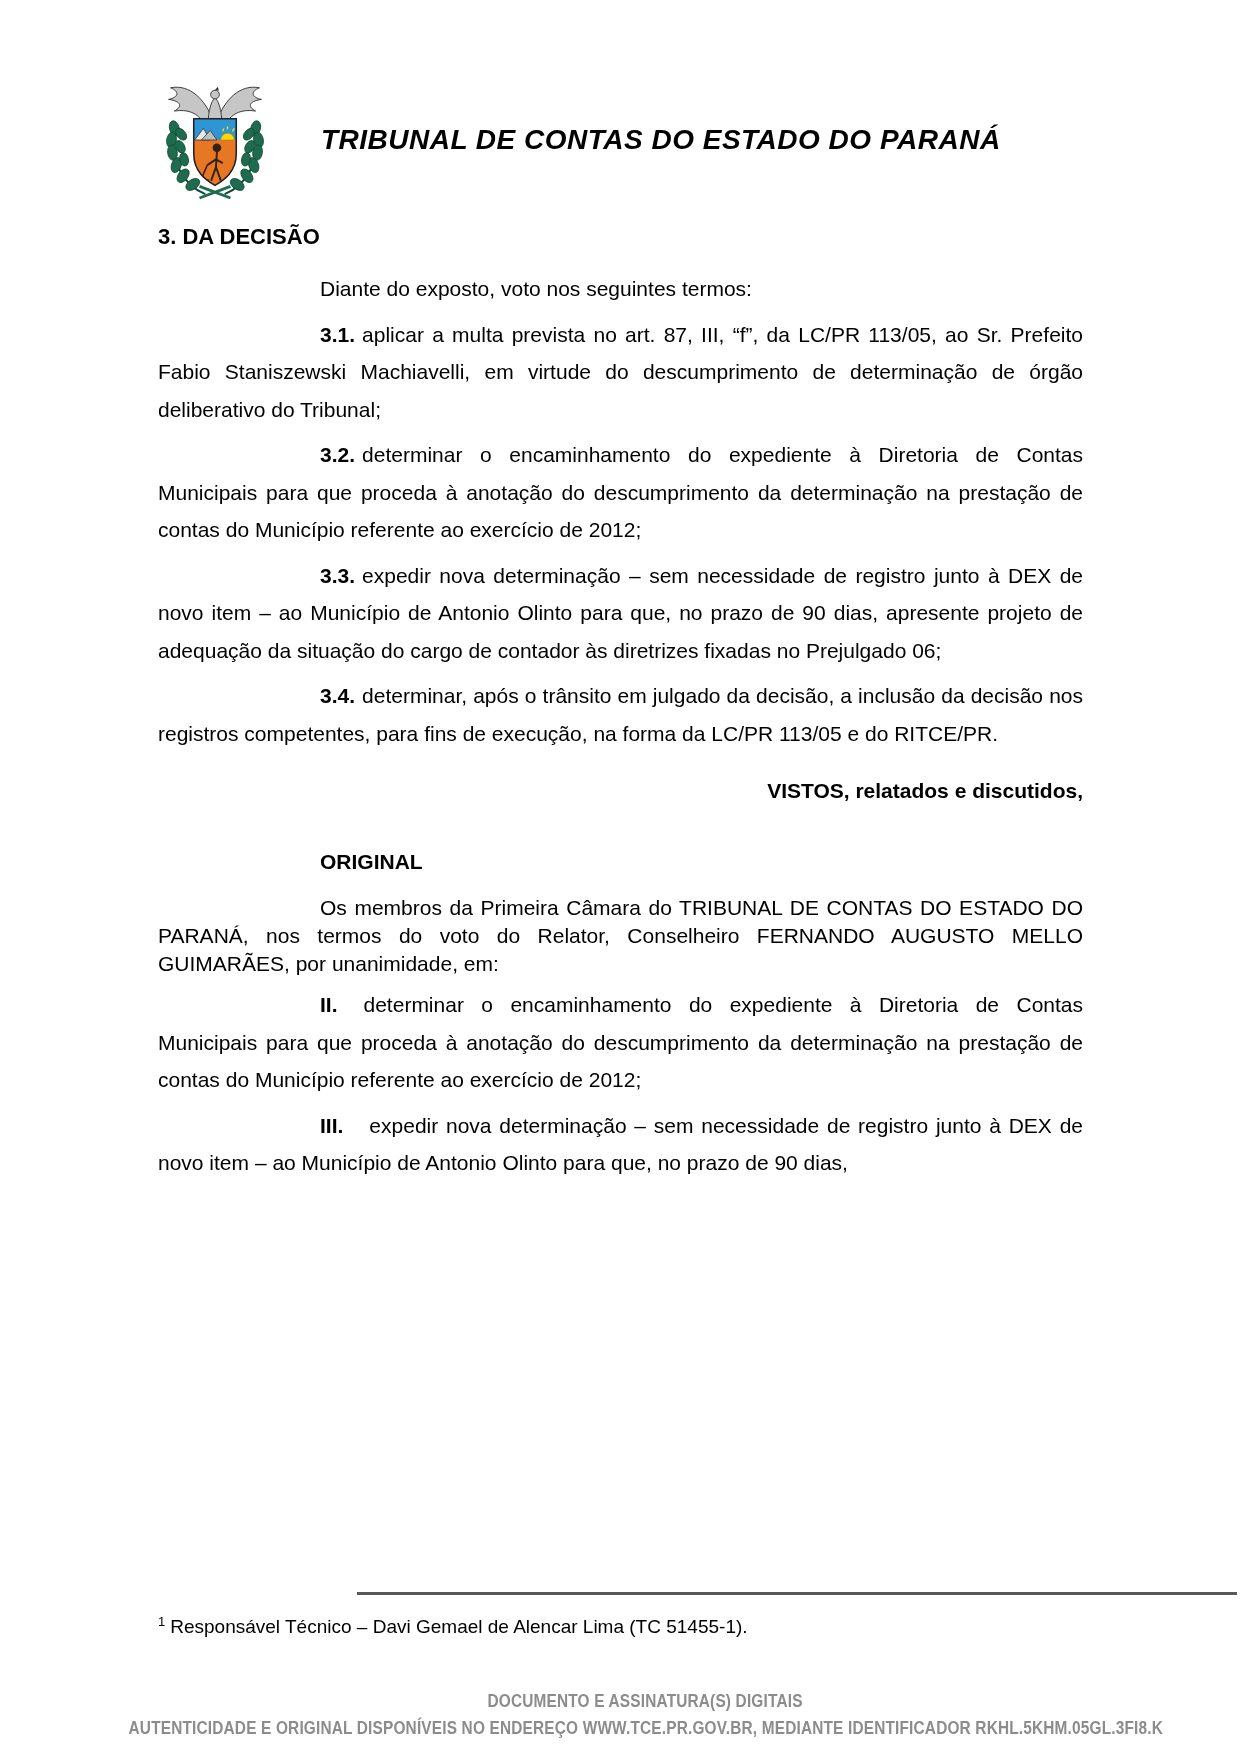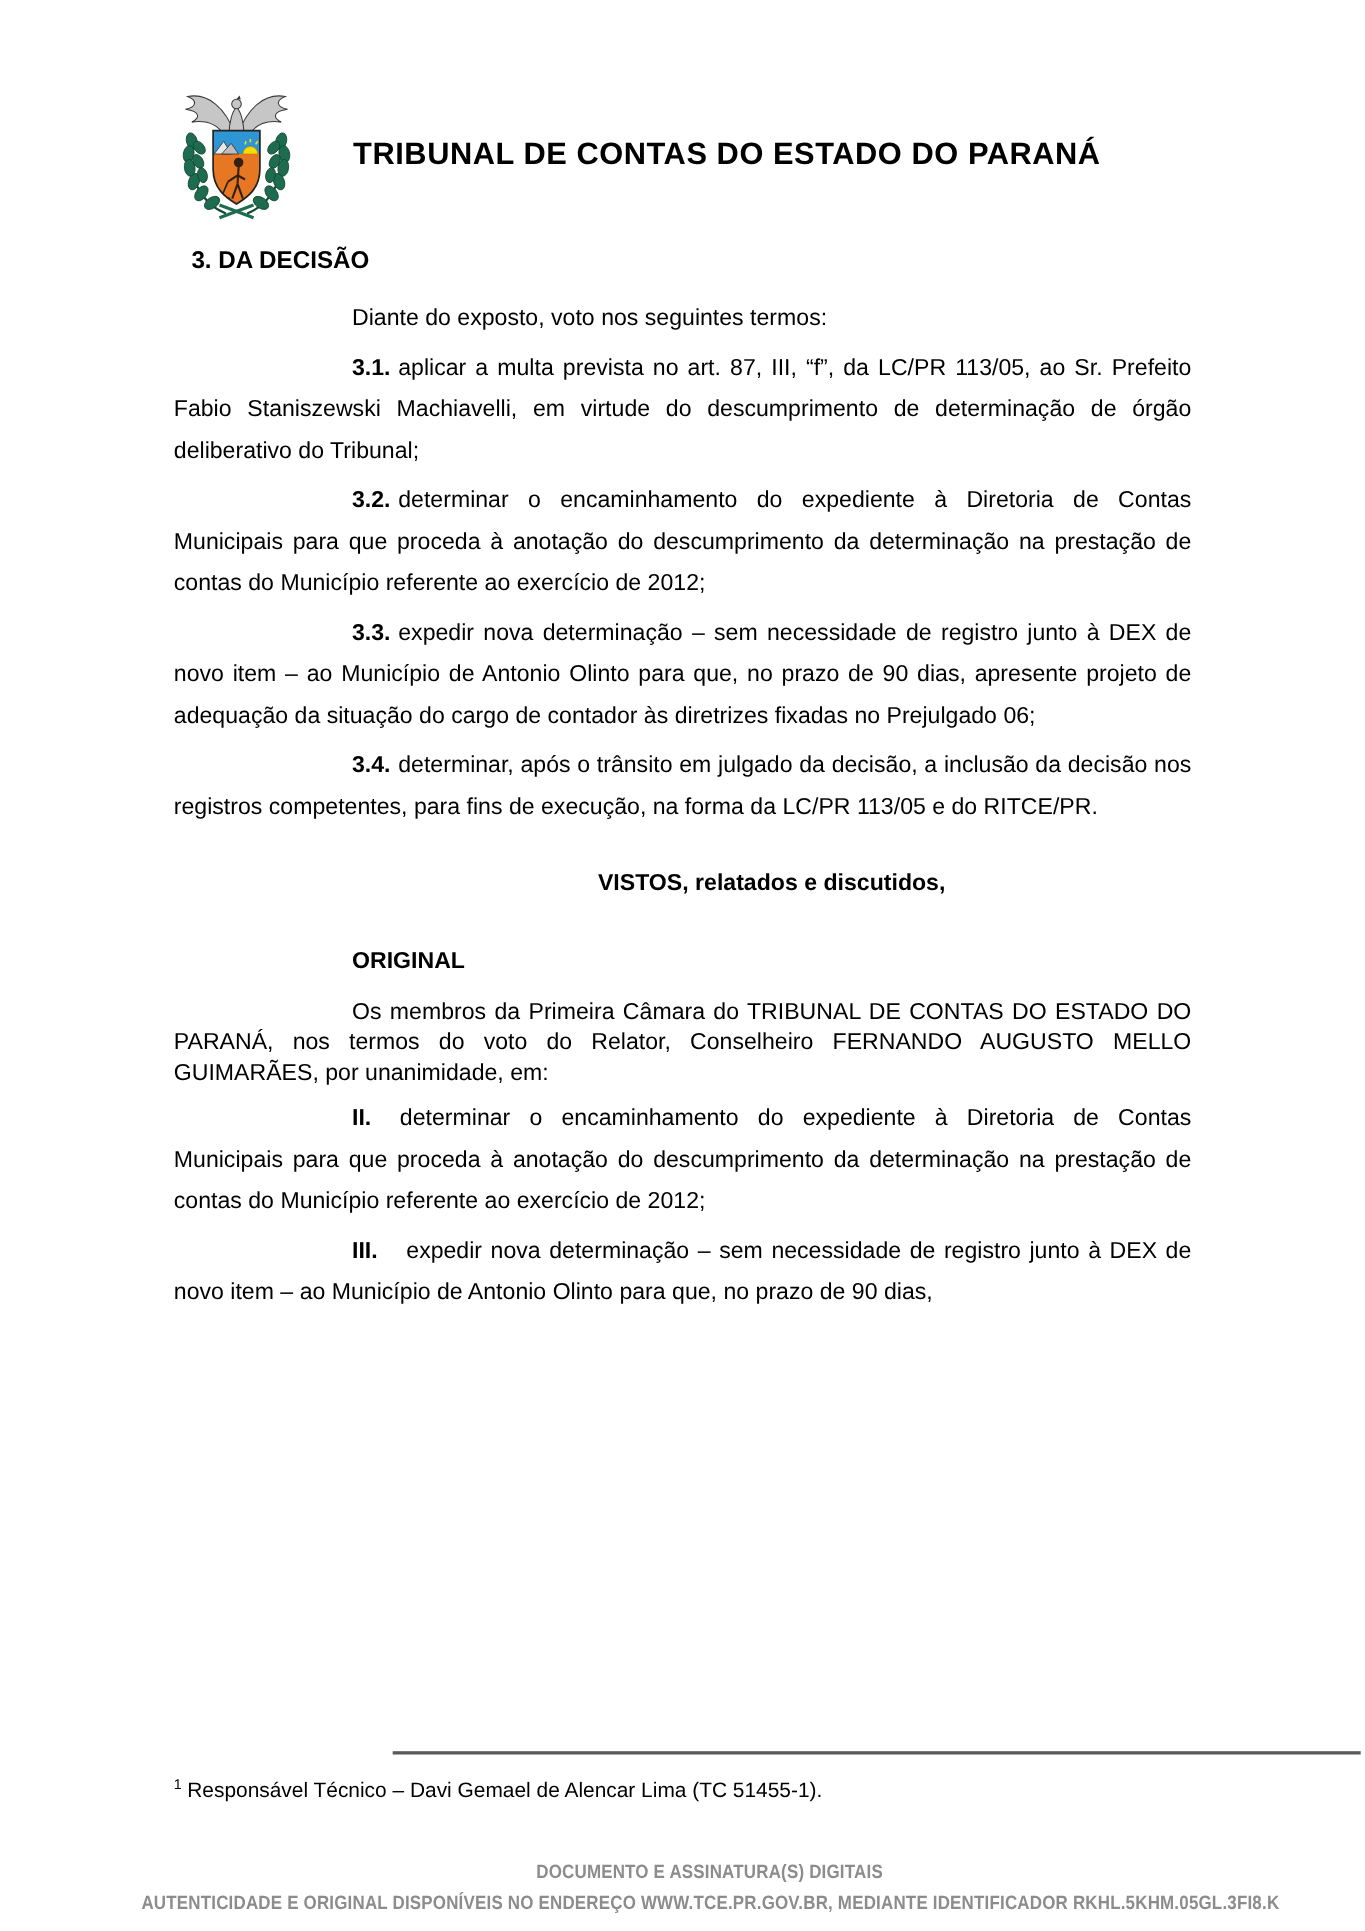--- a/index.html
+++ b/index.html
@@ -6,41 +6,41 @@
   body { font-family:"Liberation Sans","DejaVu Sans",sans-serif; color:#000; }
 
   .page {
     position:relative; width:1241px; height:1755px; background:#fff;
     overflow:hidden;
   }
 
   
   .doc-header {
     position:absolute; left:157px; top:76px; display:flex;
-    align-items:center; gap:48px;
+    align-items:center; gap:48px;font-style:italic;
   }
   .logo { width:116px; height:128px; flex:0 0 auto; }
   .org-title {
     font-size:28px; font-weight:bold; letter-spacing:0.5px;
     margin:0; white-space:nowrap;
   }
 
   
   .doc-body { position:absolute; left:158px; top:210px; width:925px; }
 
   .section-heading {
-    font-size:22px; font-weight:bold; line-height:30px; margin:12px 0 0 16px;
+    font-size:22px; font-weight:bold; line-height:30px; margin:12px 0 0 0;
   }
 
   .para {
     font-size:21px; line-height:37.5px; margin:8px 0 0 0;
     text-align:justify; text-indent:162px;
   }
   .p-intro { margin-top:18px; text-align:left; }
-  .p-vistos { margin-top:32px; font-weight:bold; text-align:center; }
+  .p-vistos { margin-top:20px; font-weight:bold; text-align:right; }
   .p-acordam { margin-top:33px; font-weight:bold; text-align:left; }
   .p-members { margin-top:14px; line-height:28px; }
   .p-first-decision { margin-top:36px; }
 
   .num { font-weight:bold; margin-right:7px;margin-top:24px; }
   .num-roman { font-weight:bold; margin-right:26px; }
 
   
   .footnote-sep {
     position:absolute; left:357px; top:1592px; width:880px; height:3px;

